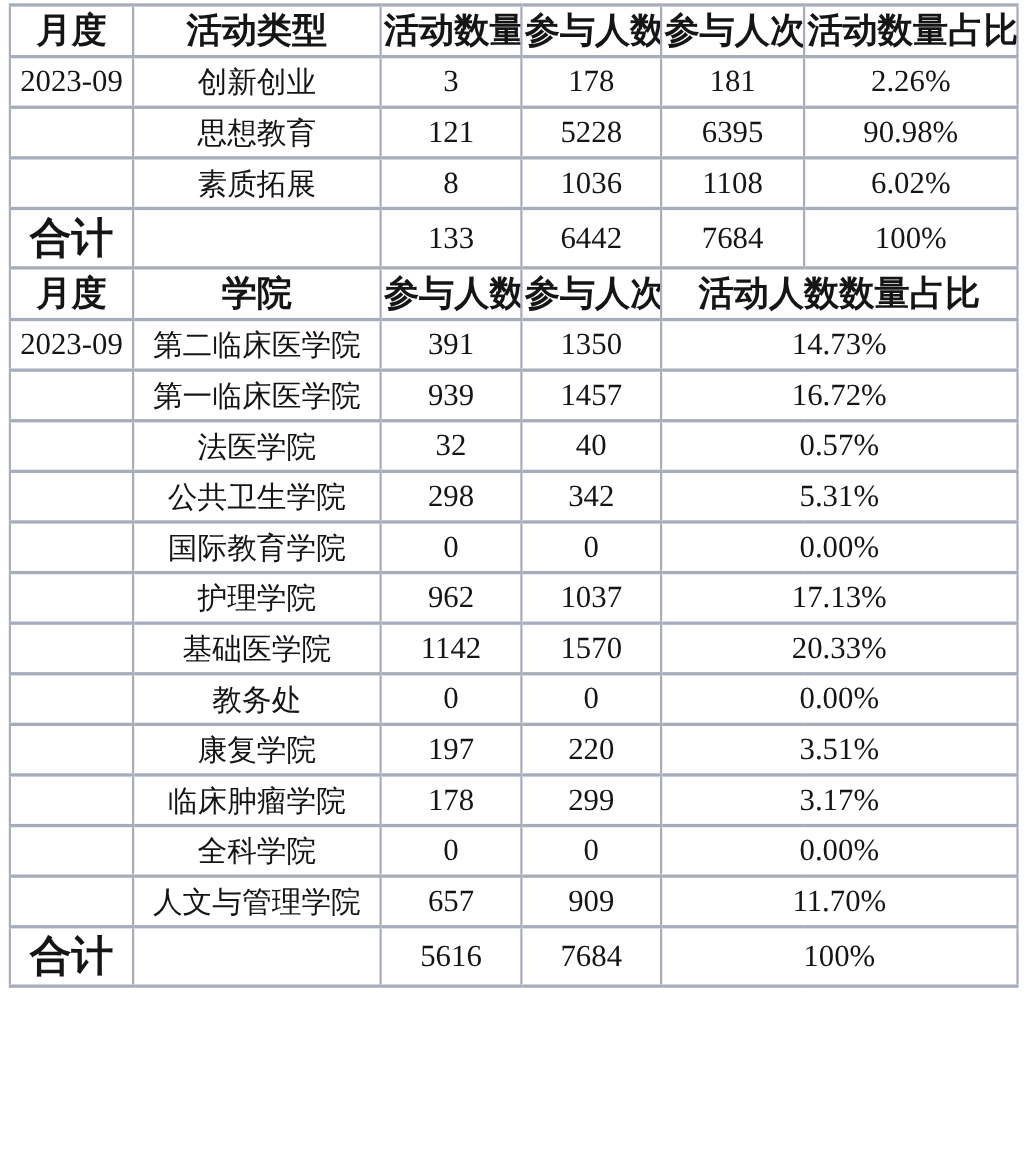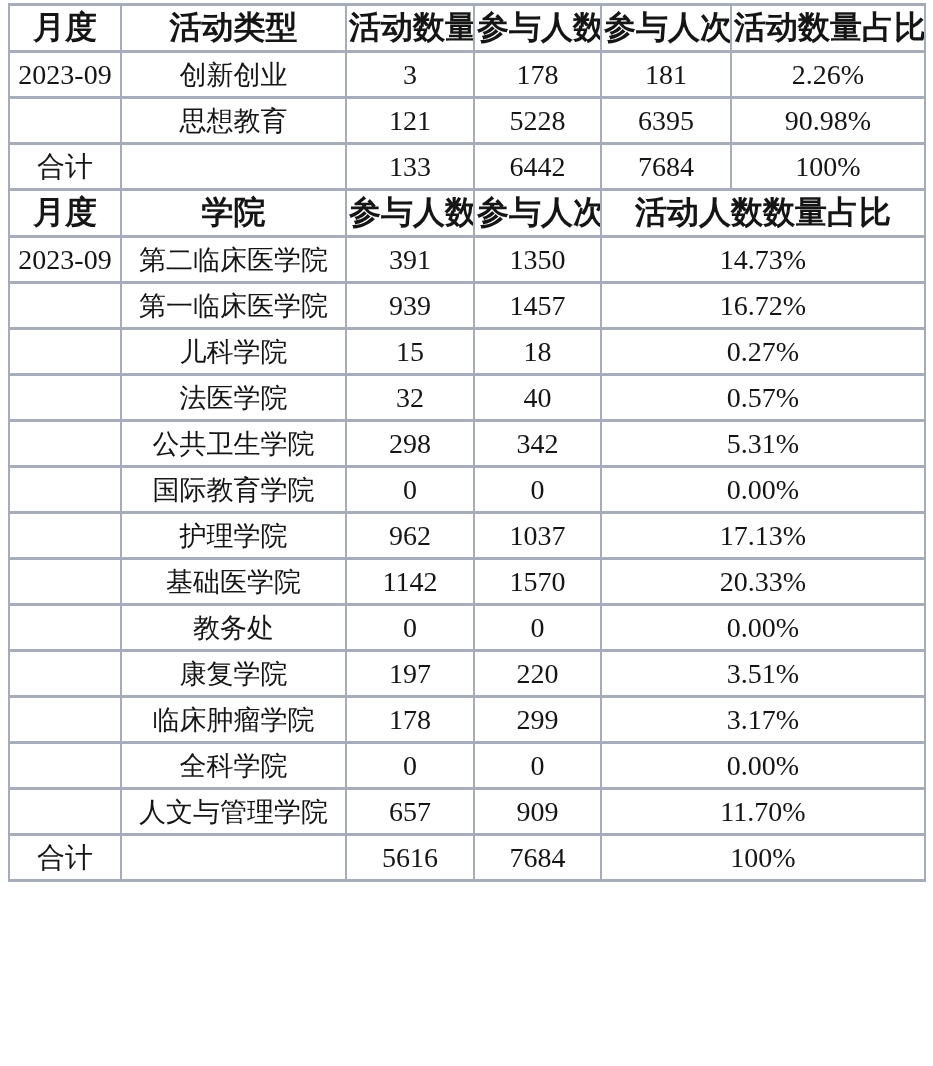--- a/index.html
+++ b/index.html
@@ -28,22 +28,22 @@
     font-family:"Liberation Serif","DejaVu Serif", serif;
     font-weight:400;
     font-size:28px;
   }
   td.cn{
     font-family:"Liberation Sans", sans-serif;
     font-size:27px;
   }
   td.total-label{
     font-family:"Liberation Sans", sans-serif;
-    font-weight:400;
-    font-size:28px;
+    font-weight:700;
+    font-size:38px;
   }
 </style>
 </head>
 <body>
 
 <div class="sheet">
   <table>
     <colgroup>
       <col style="width:112px">
       <col style="width:225px">
@@ -73,20 +73,28 @@
           <td>2.26%</td>
         </tr>
         <tr>
           <td></td>
           <td class="cn">思想教育</td>
           <td>121</td>
           <td>5228</td>
           <td>6395</td>
           <td>90.98%</td>
         </tr>
+        <tr>
+          <td></td>
+          <td class="cn">素质拓展</td>
+          <td>8</td>
+          <td>1036</td>
+          <td>1108</td>
+          <td>6.02%</td>
+        </tr>
       </tbody>
     <tbody>
       <tr>
         <td class="total-label">合计</td>
         <td></td>
         <td>133</td>
         <td>6442</td>
         <td>7684</td>
         <td>100%</td>
       </tr>
@@ -111,27 +119,20 @@
         </tr>
         <tr>
           <td></td>
           <td class="cn">第一临床医学院</td>
           <td>939</td>
           <td>1457</td>
           <td colspan="2">16.72%</td>
         </tr>
         <tr>
           <td></td>
-          <td class="cn">儿科学院</td>
-          <td>15</td>
-          <td>18</td>
-          <td colspan="2">0.27%</td>
-        </tr>
-        <tr>
-          <td></td>
           <td class="cn">法医学院</td>
           <td>32</td>
           <td>40</td>
           <td colspan="2">0.57%</td>
         </tr>
         <tr>
           <td></td>
           <td class="cn">公共卫生学院</td>
           <td>298</td>
           <td>342</td>

